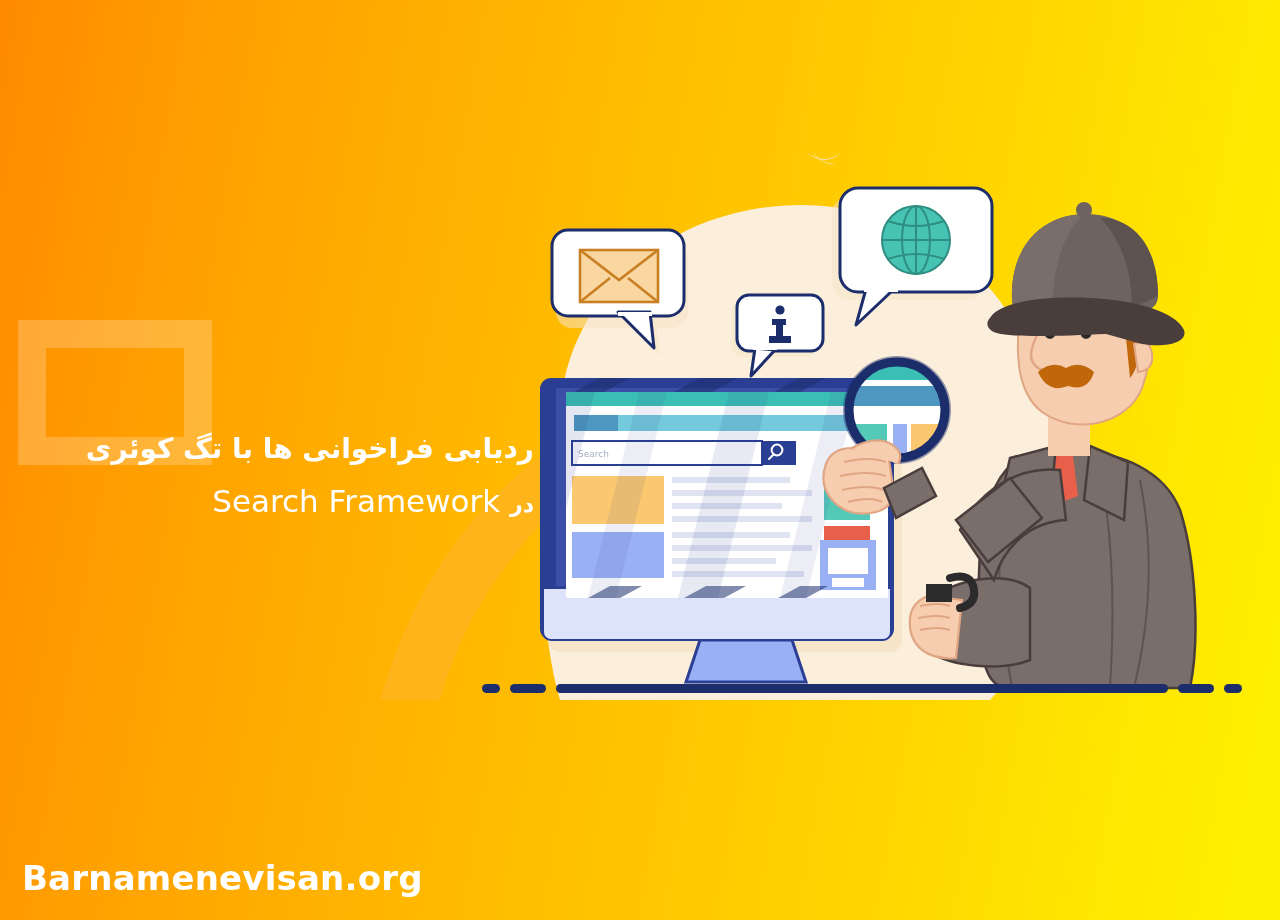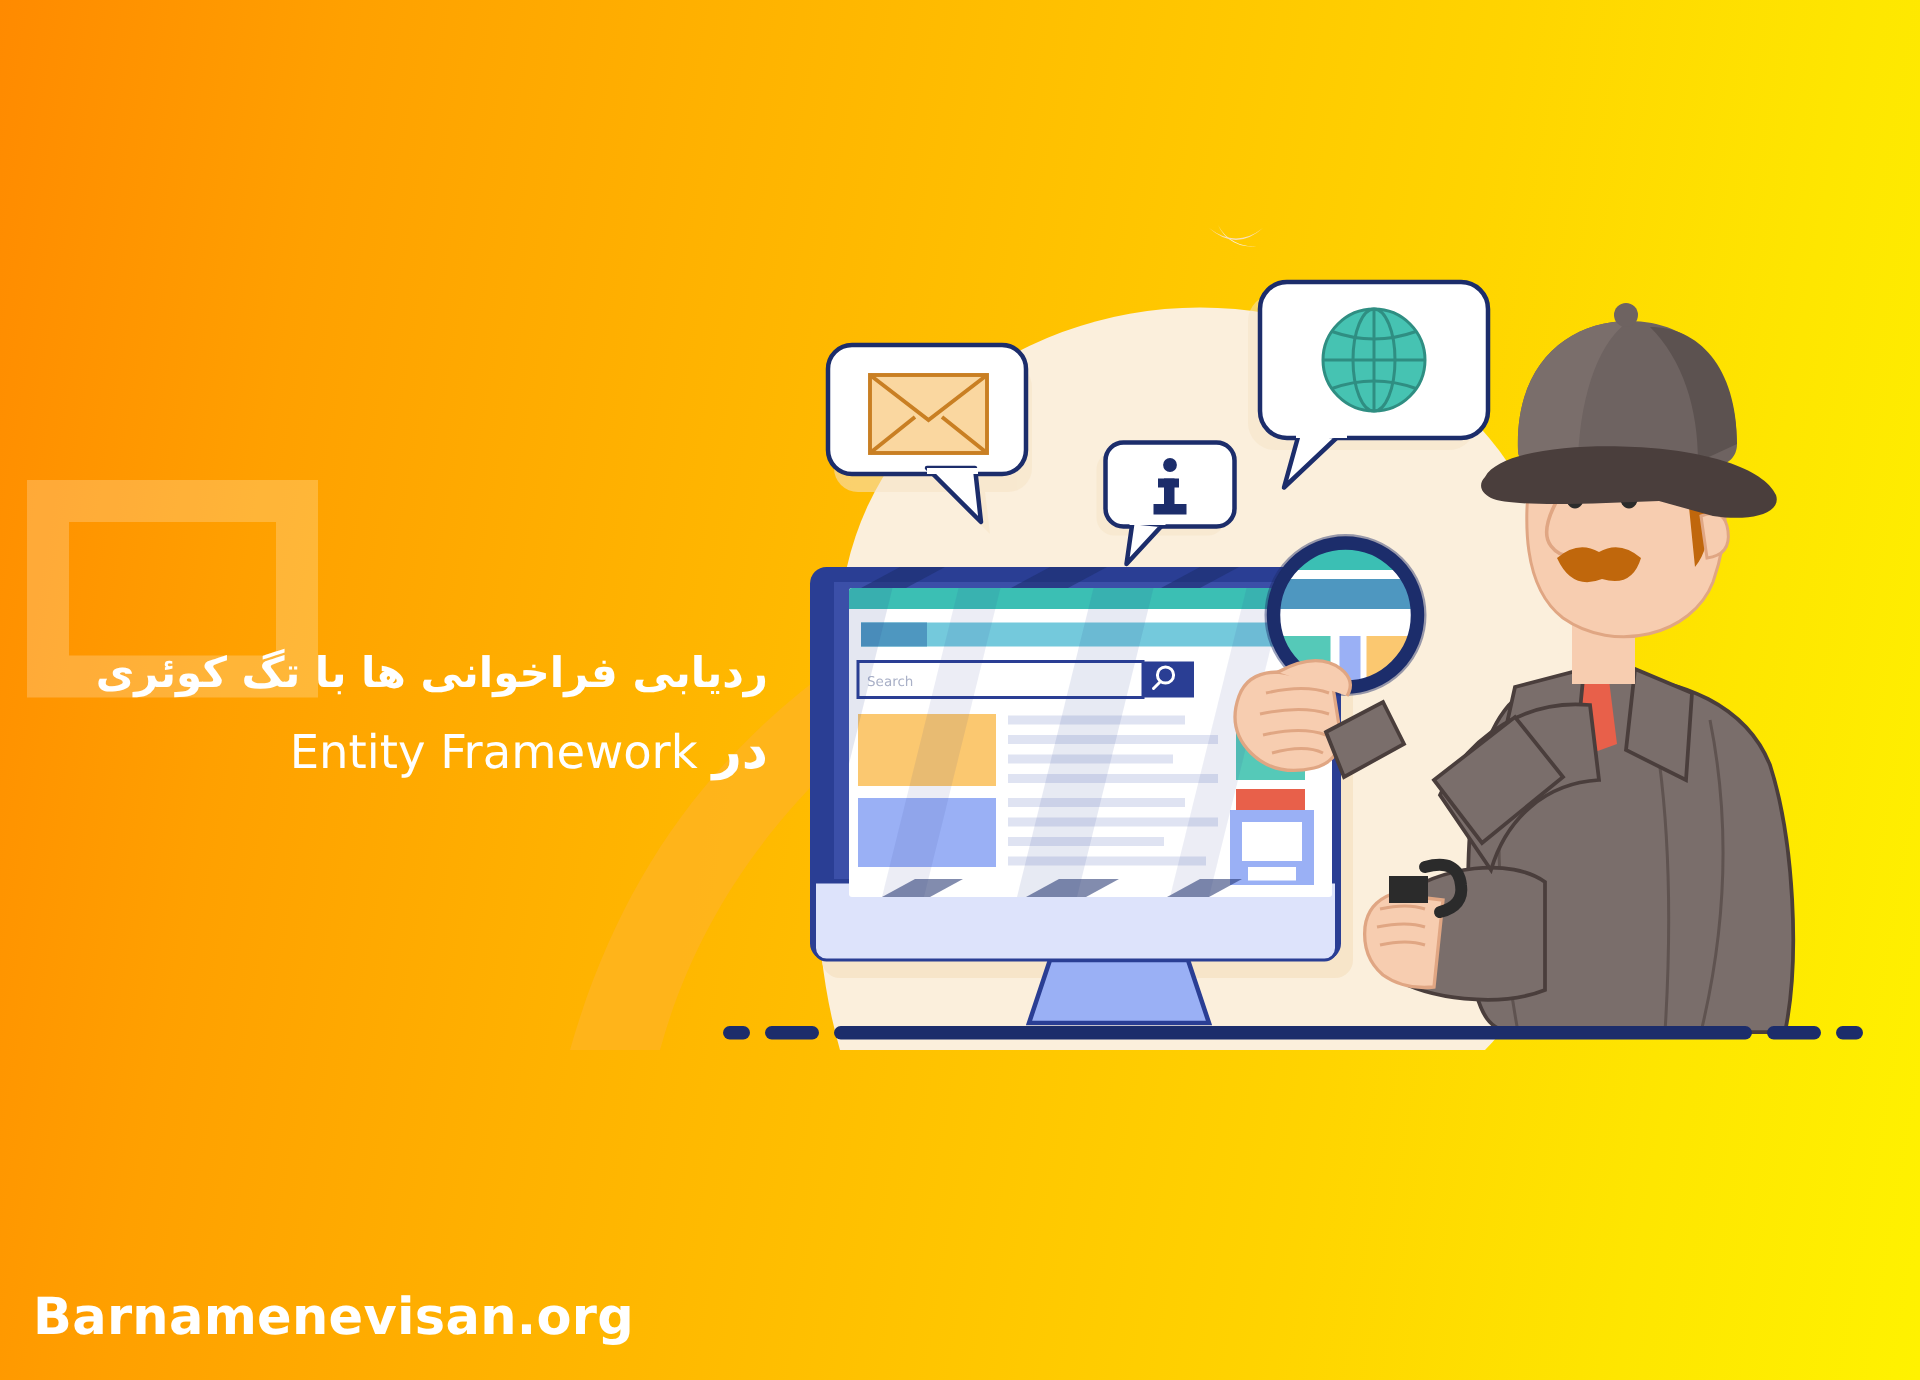--- a/index.html
+++ b/index.html
@@ -30,42 +30,42 @@
     width:194px; height:145px;
     border:28px solid rgba(255,255,255,0.22);
   }
 
   
   .headline {
     position:absolute;
     left:0; top:432px;
     width:540px;
     direction:rtl;
-    padding-right:28px;
+    padding-right:6px;
     z-index:40;
   }
   .headline .l1 {
     font-family:"DejaVu Sans", sans-serif;
     font-weight:bold;
     font-size:28px;
     line-height:34px;
     color:#ffffff;
     letter-spacing:0px;
     white-space:nowrap;
   }
   .headline .l2 {
     font-family:"DejaVu Sans", sans-serif;
     font-weight:normal;
     font-size:31px;
     line-height:40px;
     color:#ffffff;
     margin-top:15px;
     white-space:nowrap;
   }
-  .headline .l2 .fa { font-weight:bold; font-size:34px;margin-top:48px; }
+  .headline .l2 .fa { font-weight:bold; font-size:22px;margin-top:48px; }
 
   
   .watermark {
     position:absolute;
     left:22px; bottom:22px;
     font-family:"DejaVu Sans", sans-serif;
     font-weight:bold;
     font-size:34px;
     color:#ffffff;
     letter-spacing:0.2px;
@@ -315,18 +315,18 @@
       <rect x="1178" y="684" width="36" height="9" rx="4.5"></rect>
       <rect x="1224" y="684" width="18" height="9" rx="4.5"></rect>
     </g>
   </svg>
   </div>
 
   <div class="deco-square"></div>
 
   <div class="headline">
     <div class="l1">ردیابی فراخوانی ها با تگ کوئری</div>
-    <div class="l2"><span class="fa">در</span> <span>Entity Framework</span></div>
+    <div class="l2"><span class="fa">در</span> <span>Search Framework</span></div>
   </div>
 
   <div class="watermark">Barnamenevisan.org</div>
 
 </div>
 
 </body></html>

